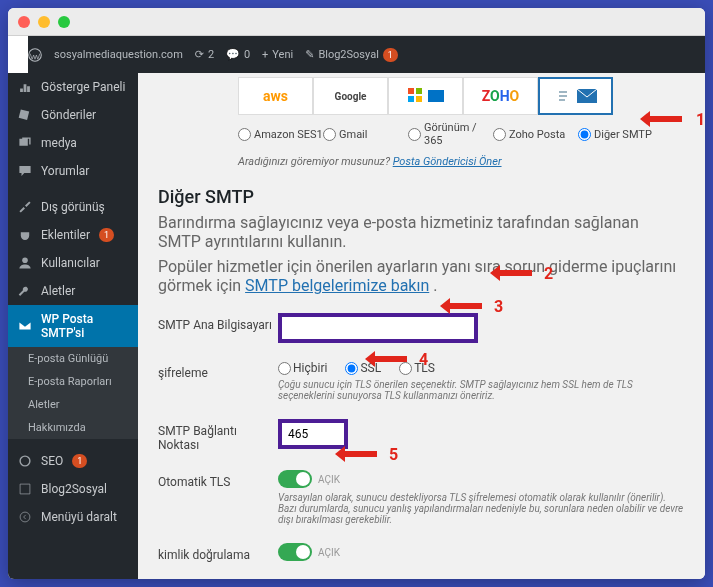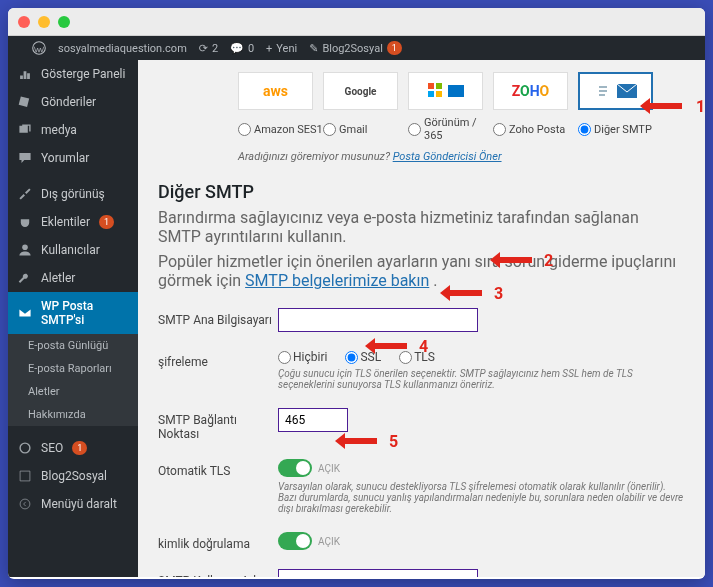--- a/index.html
+++ b/index.html
@@ -1,44 +1,44 @@
 <!DOCTYPE html>
 <html><head>
 <meta charset="utf-8">
 <style>
 * { margin: 0; padding: 0; box-sizing: border-box; font-family: -apple-system, BlinkMacSystemFont, "Segoe UI", Roboto, sans-serif; }
 body { background: #3a4db8; padding: 8px; }
 .window { background: #fff; border-radius: 6px; overflow: hidden; box-shadow: 0 4px 20px rgba(0,0,0,0.3); width: 697px; height: 571px; }
 .titlebar { background: #ececec; height: 28px; display: flex; align-items: center; padding: 0 10px; border-bottom: 1px solid #d0d0d0; }
 .tl-dot { width: 12px; height: 12px; border-radius: 50%; margin-right: 8px; }
 .tl-red { background: #ff5f57; } .tl-yel { background: #ffbd2e; } .tl-grn { background: #28c940; }
-.adminbar { background: #23282d; color: #b4b9be; height: 24px; display: flex; align-items: center; font-size: 11px; padding: 0 24px; gap: 12px; }
+.adminbar { background: #23282d; color: #b4b9be; height: 37px; display: flex; align-items: center; font-size: 11px; padding: 0 0; gap: 12px; margin-left: 20px; }
 .adminbar span { display: flex; align-items: center; gap: 4px; }
 .badge { background: #d54e21; color: #fff; border-radius: 9px; padding: 0 5px; font-size: 9px; line-height: 14px; }
 .app { display: flex; height: calc(100% - 54px); }
 .sidebar { width: 130px; background: #23282d; color: #eee; font-size: 12px; overflow-y: auto; flex-shrink: 0; }
 .side-item { padding: 7px 10px; display: flex; align-items: center; gap: 9px; cursor: pointer; color: #c8cbce; }
 .side-item.active { background: #0073aa; color: #fff; font-weight: 500; }
 .side-sub { background: #32373c; padding: 5px 10px 5px 20px; font-size: 11px; color: #b4b9be; cursor: pointer; }
 .side-sub.current { color: #fff; }
 .side-icon { width: 14px; height: 14px; display: inline-flex; flex-shrink: 0; }
 .main { flex: 1; background: #f1f1f1; padding: 0 20px 20px 20px; overflow-y: auto; font-size: 12px; color: #444; position: relative; }
-.providers { display: flex; gap: 10px; margin-top: 12px; }
+.providers { display: flex; margin-top: 4px; }
 .pbox { width: 75px; height: 38px; background: #fff; border: 1px solid #ddd; display: flex; align-items: center; justify-content: center; font-size: 10px; font-weight: bold; }
 .pbox.sel { border: 2px solid #2271b1; }
 .pradios { display: flex; gap: 0; margin-top: 6px; font-size: 11px; }
 .pradios label { display: flex; align-items: center; gap: 3px; width: 85px; }
 .hint { font-size: 11px; color: #666; margin-top: 8px; font-style: italic; }
 .hint a, .desc a { color: #2271b1; }
 h2 { font-size: 18px; font-weight: 500; margin: 18px 0 6px; color: #1d2327; }
 .desc { font-size: 16px; color: #666; margin-bottom: 6px; }
 .row { display: flex; align-items: flex-start; margin-top: 18px; }
 .row label.lbl { width: 120px; font-size: 12px; padding-top: 5px; }
 .row .field { flex: 1; }
-input[type=text], input[type=password] { border: 1px solid #4c1d95; padding: 4px 6px; font-size: 12px; width: 200px; background: #fff; }
+input[type=text], input[type=password] { border: 4px solid #4c1d95; padding: 4px 6px; font-size: 12px; width: 200px; background: #fff; }
 .radioset { display: flex; gap: 18px; font-size: 12px; }
 .radioset label { display: flex; align-items: center; gap: 2px; }
 .fdesc { font-size: 10px; color: #777; margin-top: 4px; font-style: italic; }
 .toggle { width: 34px; height: 18px; background: #34a853; border-radius: 9px; position: relative; display: inline-block; cursor: pointer; vertical-align: middle; }
 .toggle::after { content: ""; position: absolute; width: 14px; height: 14px; background: #fff; border-radius: 50%; top: 2px; right: 2px; }
 .togtext { font-size: 10px; color: #999; margin-left: 6px; vertical-align: middle; margin-top: 40px; }
 .arrow { position: absolute; display: flex; align-items: center; color: #e1251b; font-weight: bold; font-size: 16px; pointer-events: none; }
 .arrow svg { width: 46px; height: 22px; }
 .wp-ico { fill: #9ca2a7; }
 </style>

